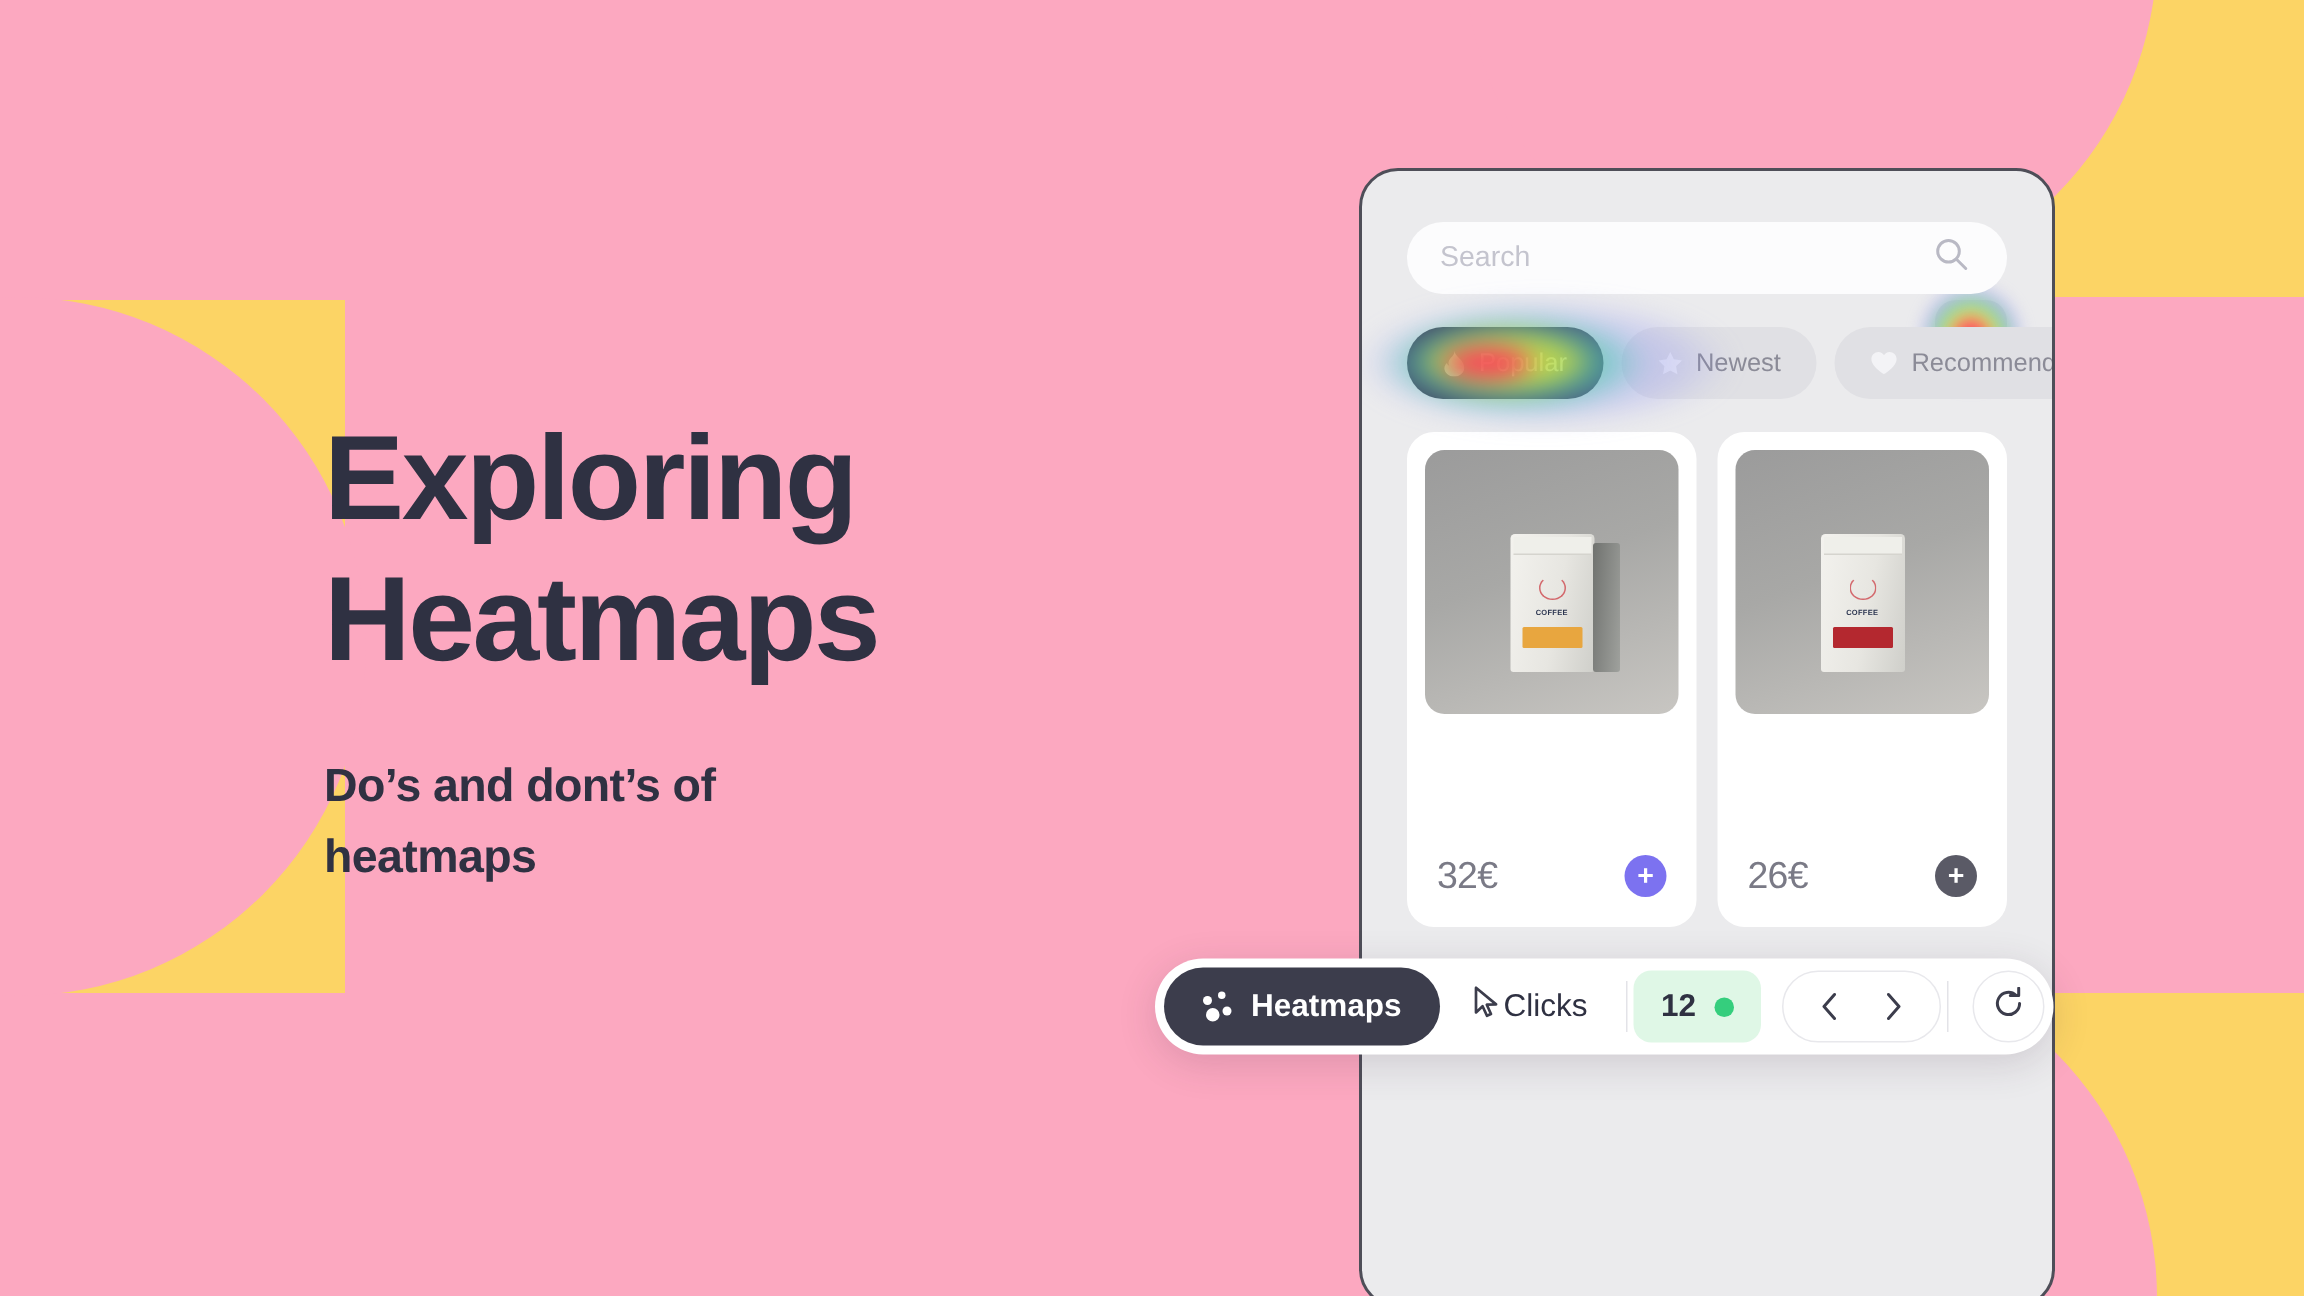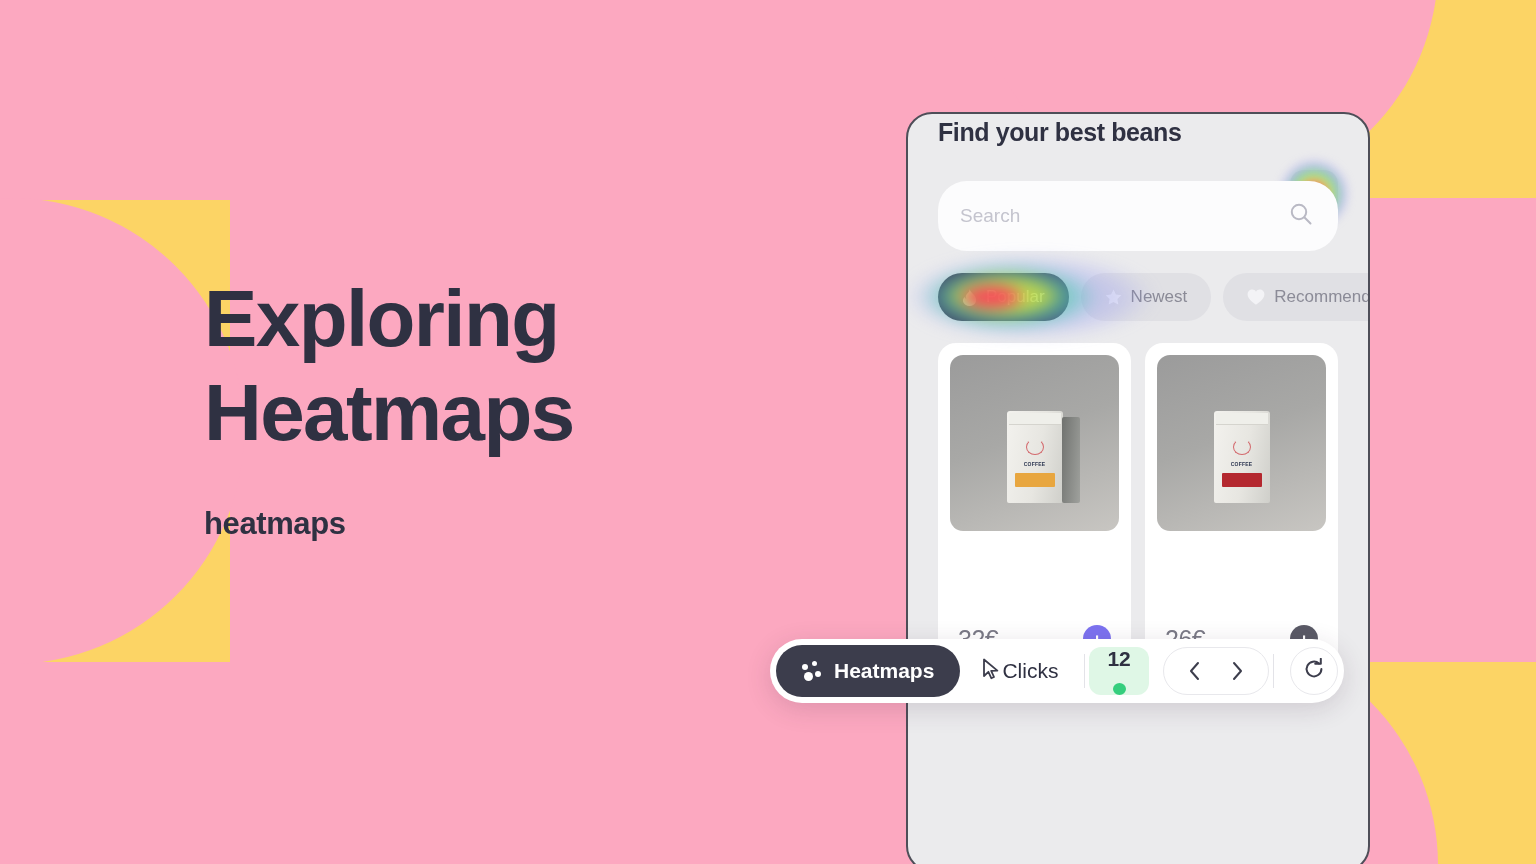--- a/index.html
+++ b/index.html
@@ -39,21 +39,21 @@
     background: #FCD465;
   }
   .pink-circle-bottomright {
     position: absolute; right: 98px; bottom: -232px;
     width: 462px; height: 462px; border-radius: 50%;
     background: #FCA8C0;
   }
 
   
   .hero {
-    position: absolute; left: 204px; top: 272px;
+    position: absolute; left: 216px; top: 272px;
     width: 560px;
   }
   .hero-title {
     font-size: 80px; font-weight: bold; line-height: 1.17;
     color: #2F3142; letter-spacing: -1.6px;
   }
   .hero-sub {
     margin-top: 42px;
     font-size: 31px; font-weight: bold; line-height: 1.5;
     color: #2F3142; letter-spacing: -0.4px;
@@ -84,21 +84,21 @@
     border-radius: 50%;
     background: radial-gradient(circle at 50% 50%,
       rgba(255,60,90,0.95) 0%, rgba(255,60,90,0.9) 19%,
       rgba(250,230,60,0.85) 30%, rgba(110,220,140,0.8) 44%,
       rgba(150,150,235,0.55) 62%, rgba(160,160,240,0.18) 78%, rgba(160,160,240,0) 100%);
     filter: blur(5px);
   }
 
   .search {
     position: relative; margin-top: 34px;
-    height: 70px; background: #FCFCFD; border-radius: 29px;
+    height: 48px; background: #FCFCFD; border-radius: 29px;
     display: flex; align-items: center; padding: 0 22px;
   }
   .search-text { font-size: 19px; color: #C4C4CE; }
   .search-icon { position: absolute; right: 24px; top: 50%; transform: translateY(-50%); }
 
   .chips {
     position: relative; margin-top: 22px;
     display: flex; gap: 12px; align-items: center;
     height: 48px;
   }
@@ -214,21 +214,21 @@
   }
   .tb-item {
     display: flex; align-items: center; gap: 0;
     height: 52px; padding: 0 22px;
     color: #2F3142; font-size: 21px;
   }
   .tb-sep { width: 1px; height: 34px; background: #E3E3E8; margin: 0 4px; }
   .tb-count {
     display: flex; align-items: center; gap: 12px;
     height: 48px; padding: 0 18px; border-radius: 12px;
-    background: #DFF7E6; color: #2F3142; font-size: 21px; font-weight: bold; flex-direction: column;
+    background: #DFF7E6; color: #2F3142; font-size: 21px; font-weight: bold;
   }
   .dot-green { width: 13px; height: 13px; border-radius: 50%; background: #35CE7D; }
   .tb-nav {
     display: flex; align-items: center; gap: 12px;
     height: 48px; padding: 0 16px; border-radius: 24px;
     border: 1px solid #E8E8EC; margin-left: 14px;
   }
   .nav-arrow {
     width: 30px; height: 30px; display: flex; align-items: center; justify-content: center;
     color: #2F3142;
@@ -257,28 +257,28 @@
   <div class="yellow-bottomright"></div>
   <div class="pink-circle-bottomright"></div>
 </div>
 
 <div class="hero">
   <div class="hero-title">
     <div>Exploring</div>
     <div>Heatmaps</div>
   </div>
   <div class="hero-sub">
+    <div>Do’s and dont’s of</div>
     <div>heatmaps</div>
   </div>
 </div>
 
 <div class="phone">
   <div class="phone-inner">
 
-    <div class="headline">Find your best beans</div>
 
     <div class="avatar">
       <div class="avatar-heat"></div>
     </div>
 
     <div class="search">
       <span class="search-text">Search</span>
       <span class="search-icon">
         <svg width="26" height="26" viewBox="0 0 26 26" fill="none">
           <circle cx="11" cy="11" r="7.2" stroke="#B9B9C4" stroke-width="2"></circle>

